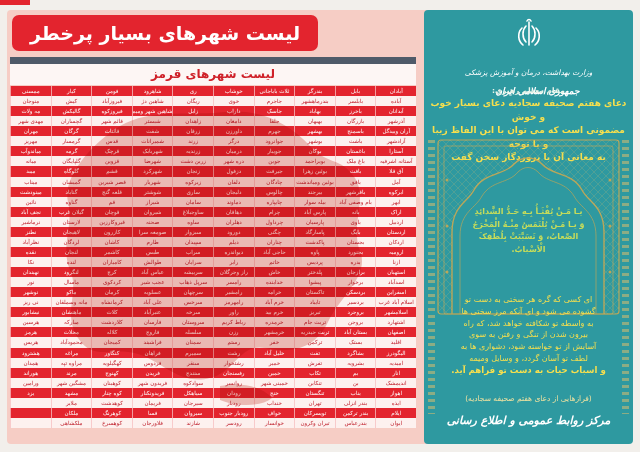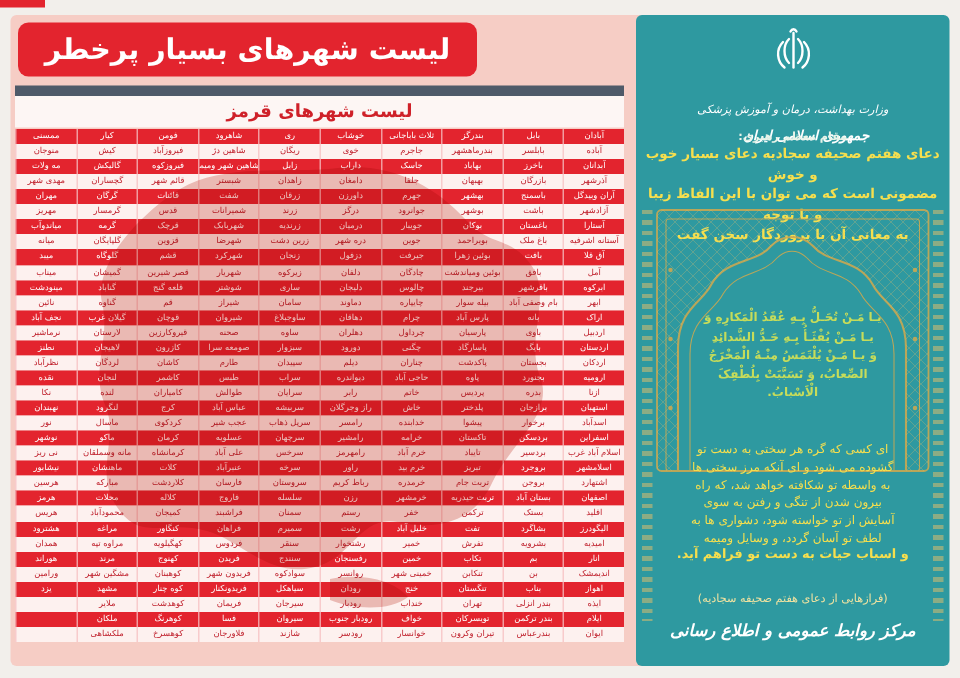--- a/index.html
+++ b/index.html
@@ -546,21 +546,20 @@
       <circle cx="13" cy="44" r="1.5"></circle>
         <circle cx="176" cy="44" r="1.5"></circle>
       <circle cx="13" cy="90" r="1.5"></circle>
         <circle cx="176" cy="90" r="1.5"></circle>
       <circle cx="13" cy="136" r="1.5"></circle>
         <circle cx="176" cy="136" r="1.5"></circle>
     </g>
   </svg>
 
   <div class="arabic" id="arabic-lines">
-      <div>یـا مَـنْ تُحَـلُّ بِـهِ عُقَدُ الْمَکارِهِ وَ</div>
       <div>یـا مَـنْ یُفْثَـأُ بِـهِ حَـدُّ الشَّدائِدِ</div>
       <div>وَ یـا مَـنْ یُلْتَمَسُ مِنْـهُ الْمَخْرَجُ</div>
       <div>الصِّعابُ، وَ تَسَبَّبَتْ بِلُطْفِکَ</div>
       <div>الْاَسْبابُ.</div>
     </div>
   <div class="trans" id="trans-lines">
       <div>ای کسی که گره هر سختی به دست تو</div>
       <div>گشوده می شود و ای آنکه مرز سختی ها</div>
       <div>به واسطه تو شکافته خواهد شد، که راه</div>
       <div>بیرون شدن از تنگی و رفتن به سوی</div>

